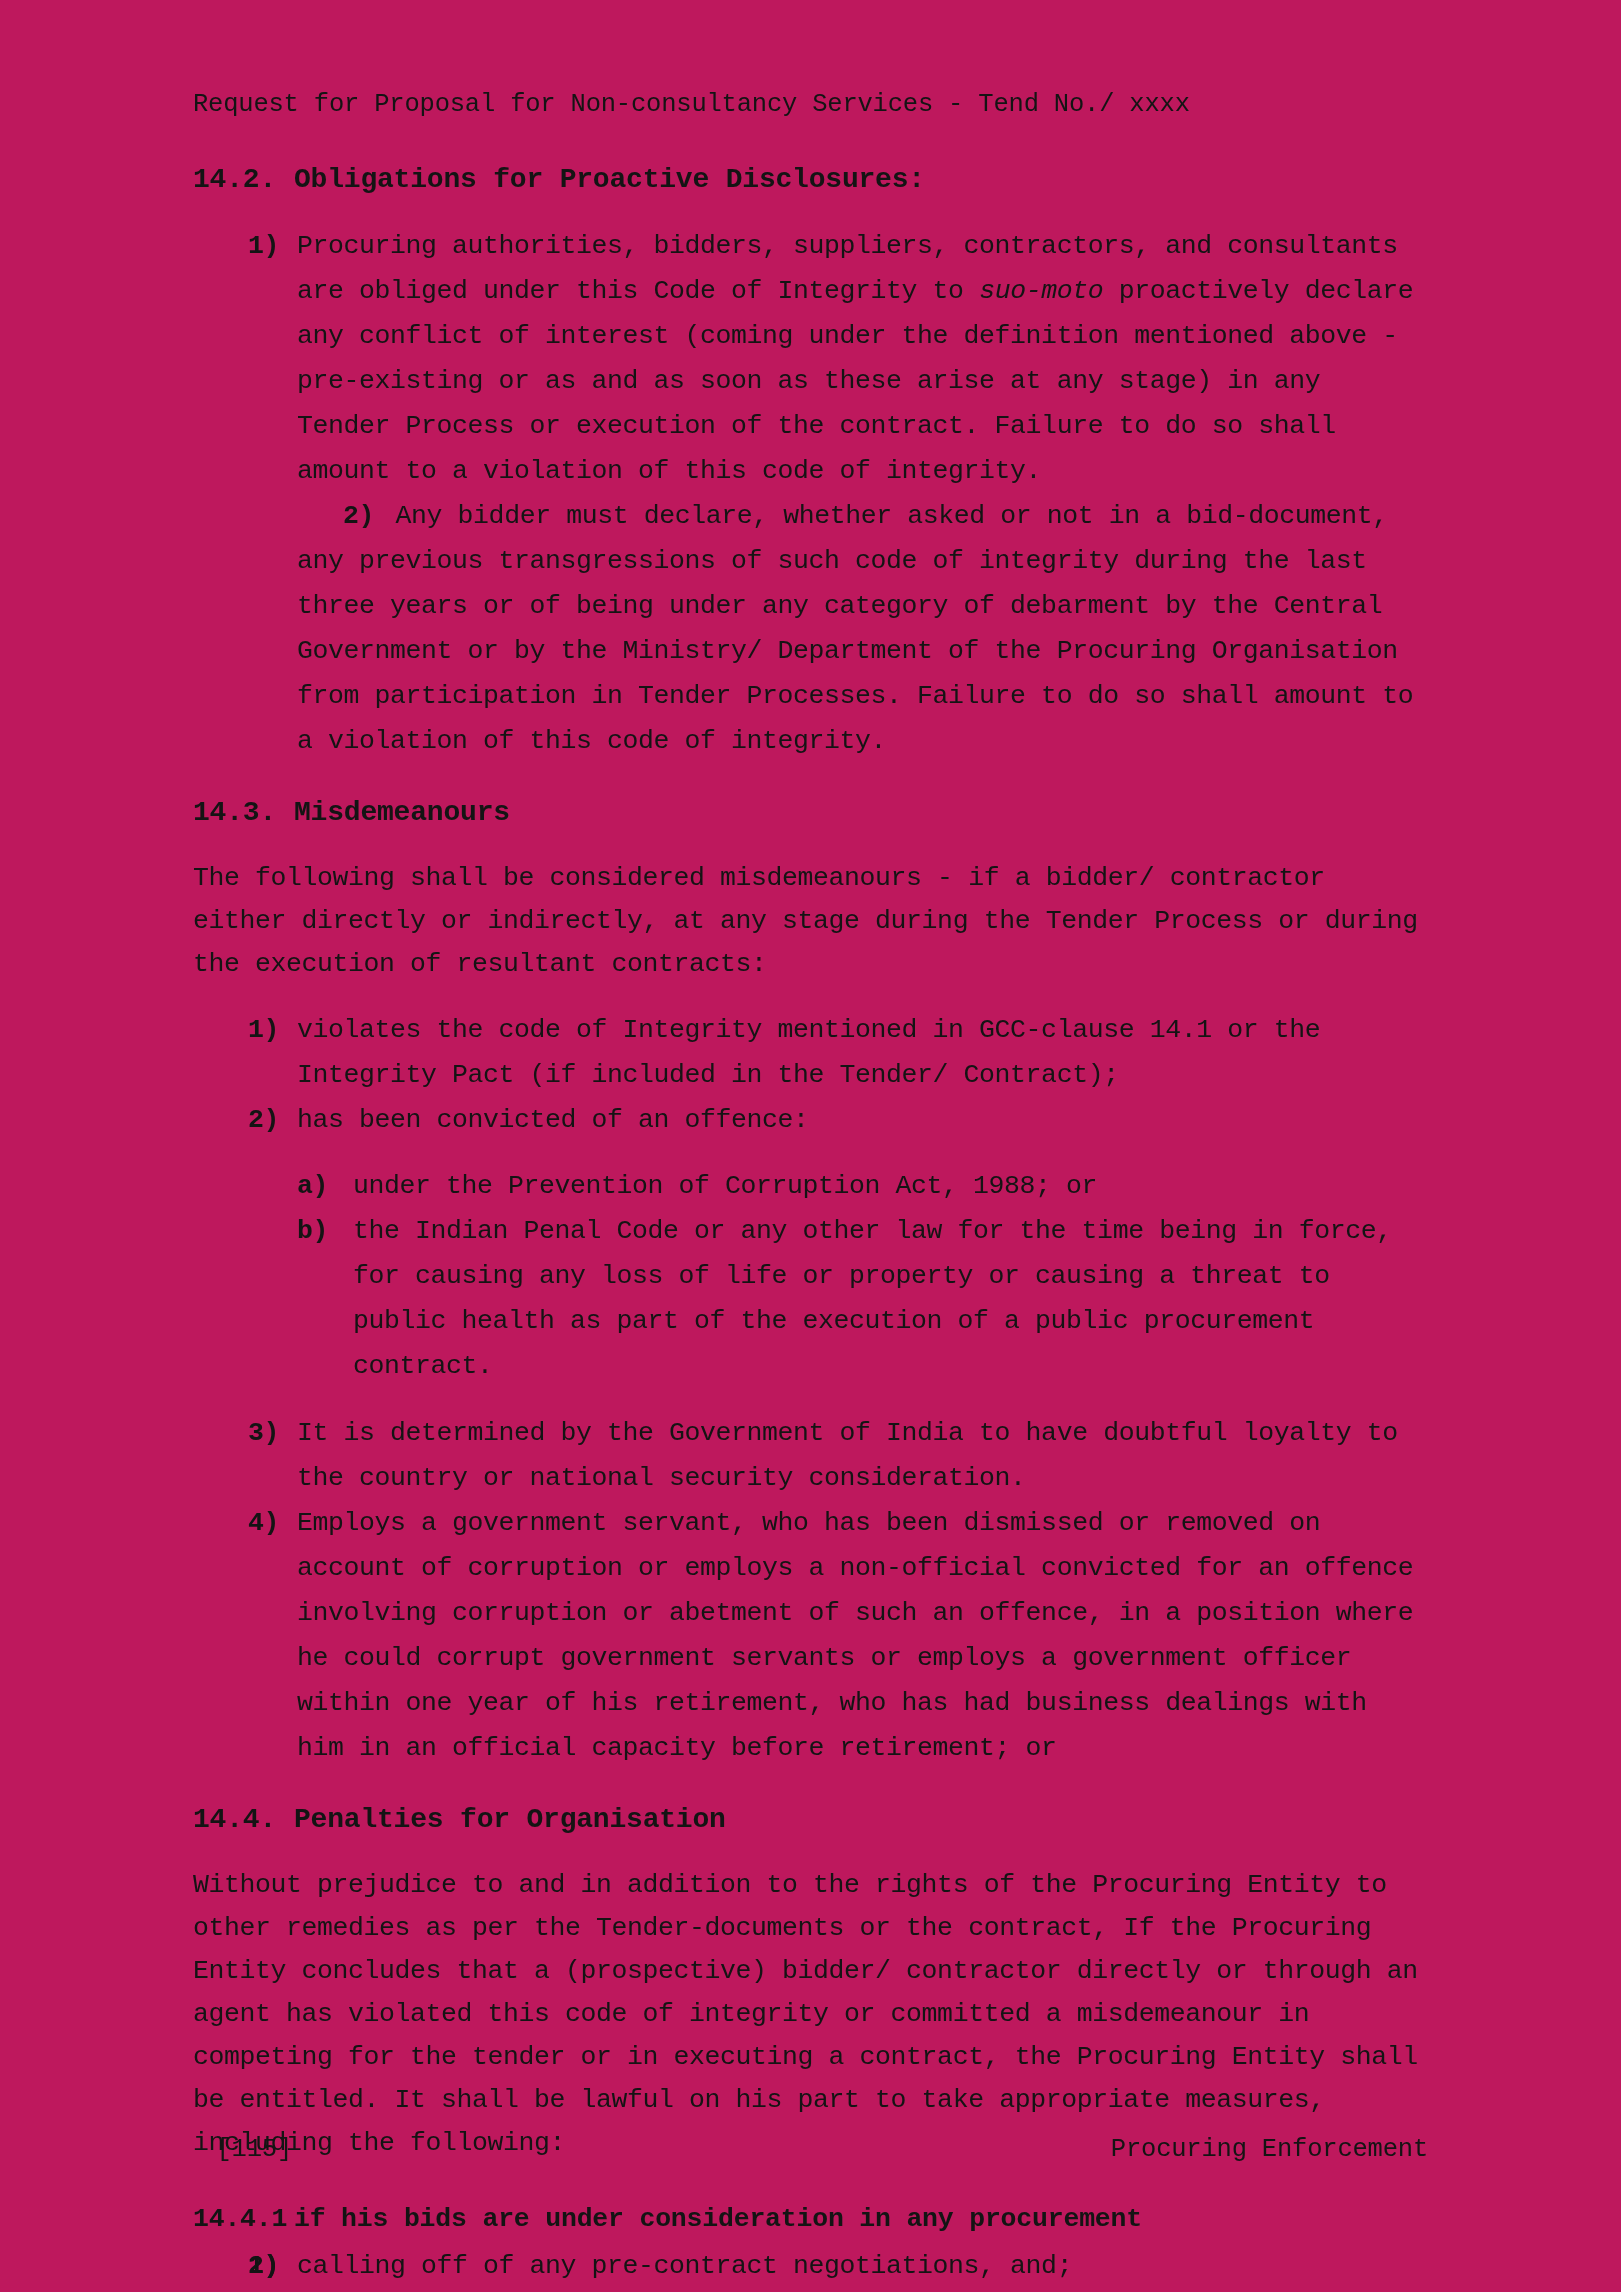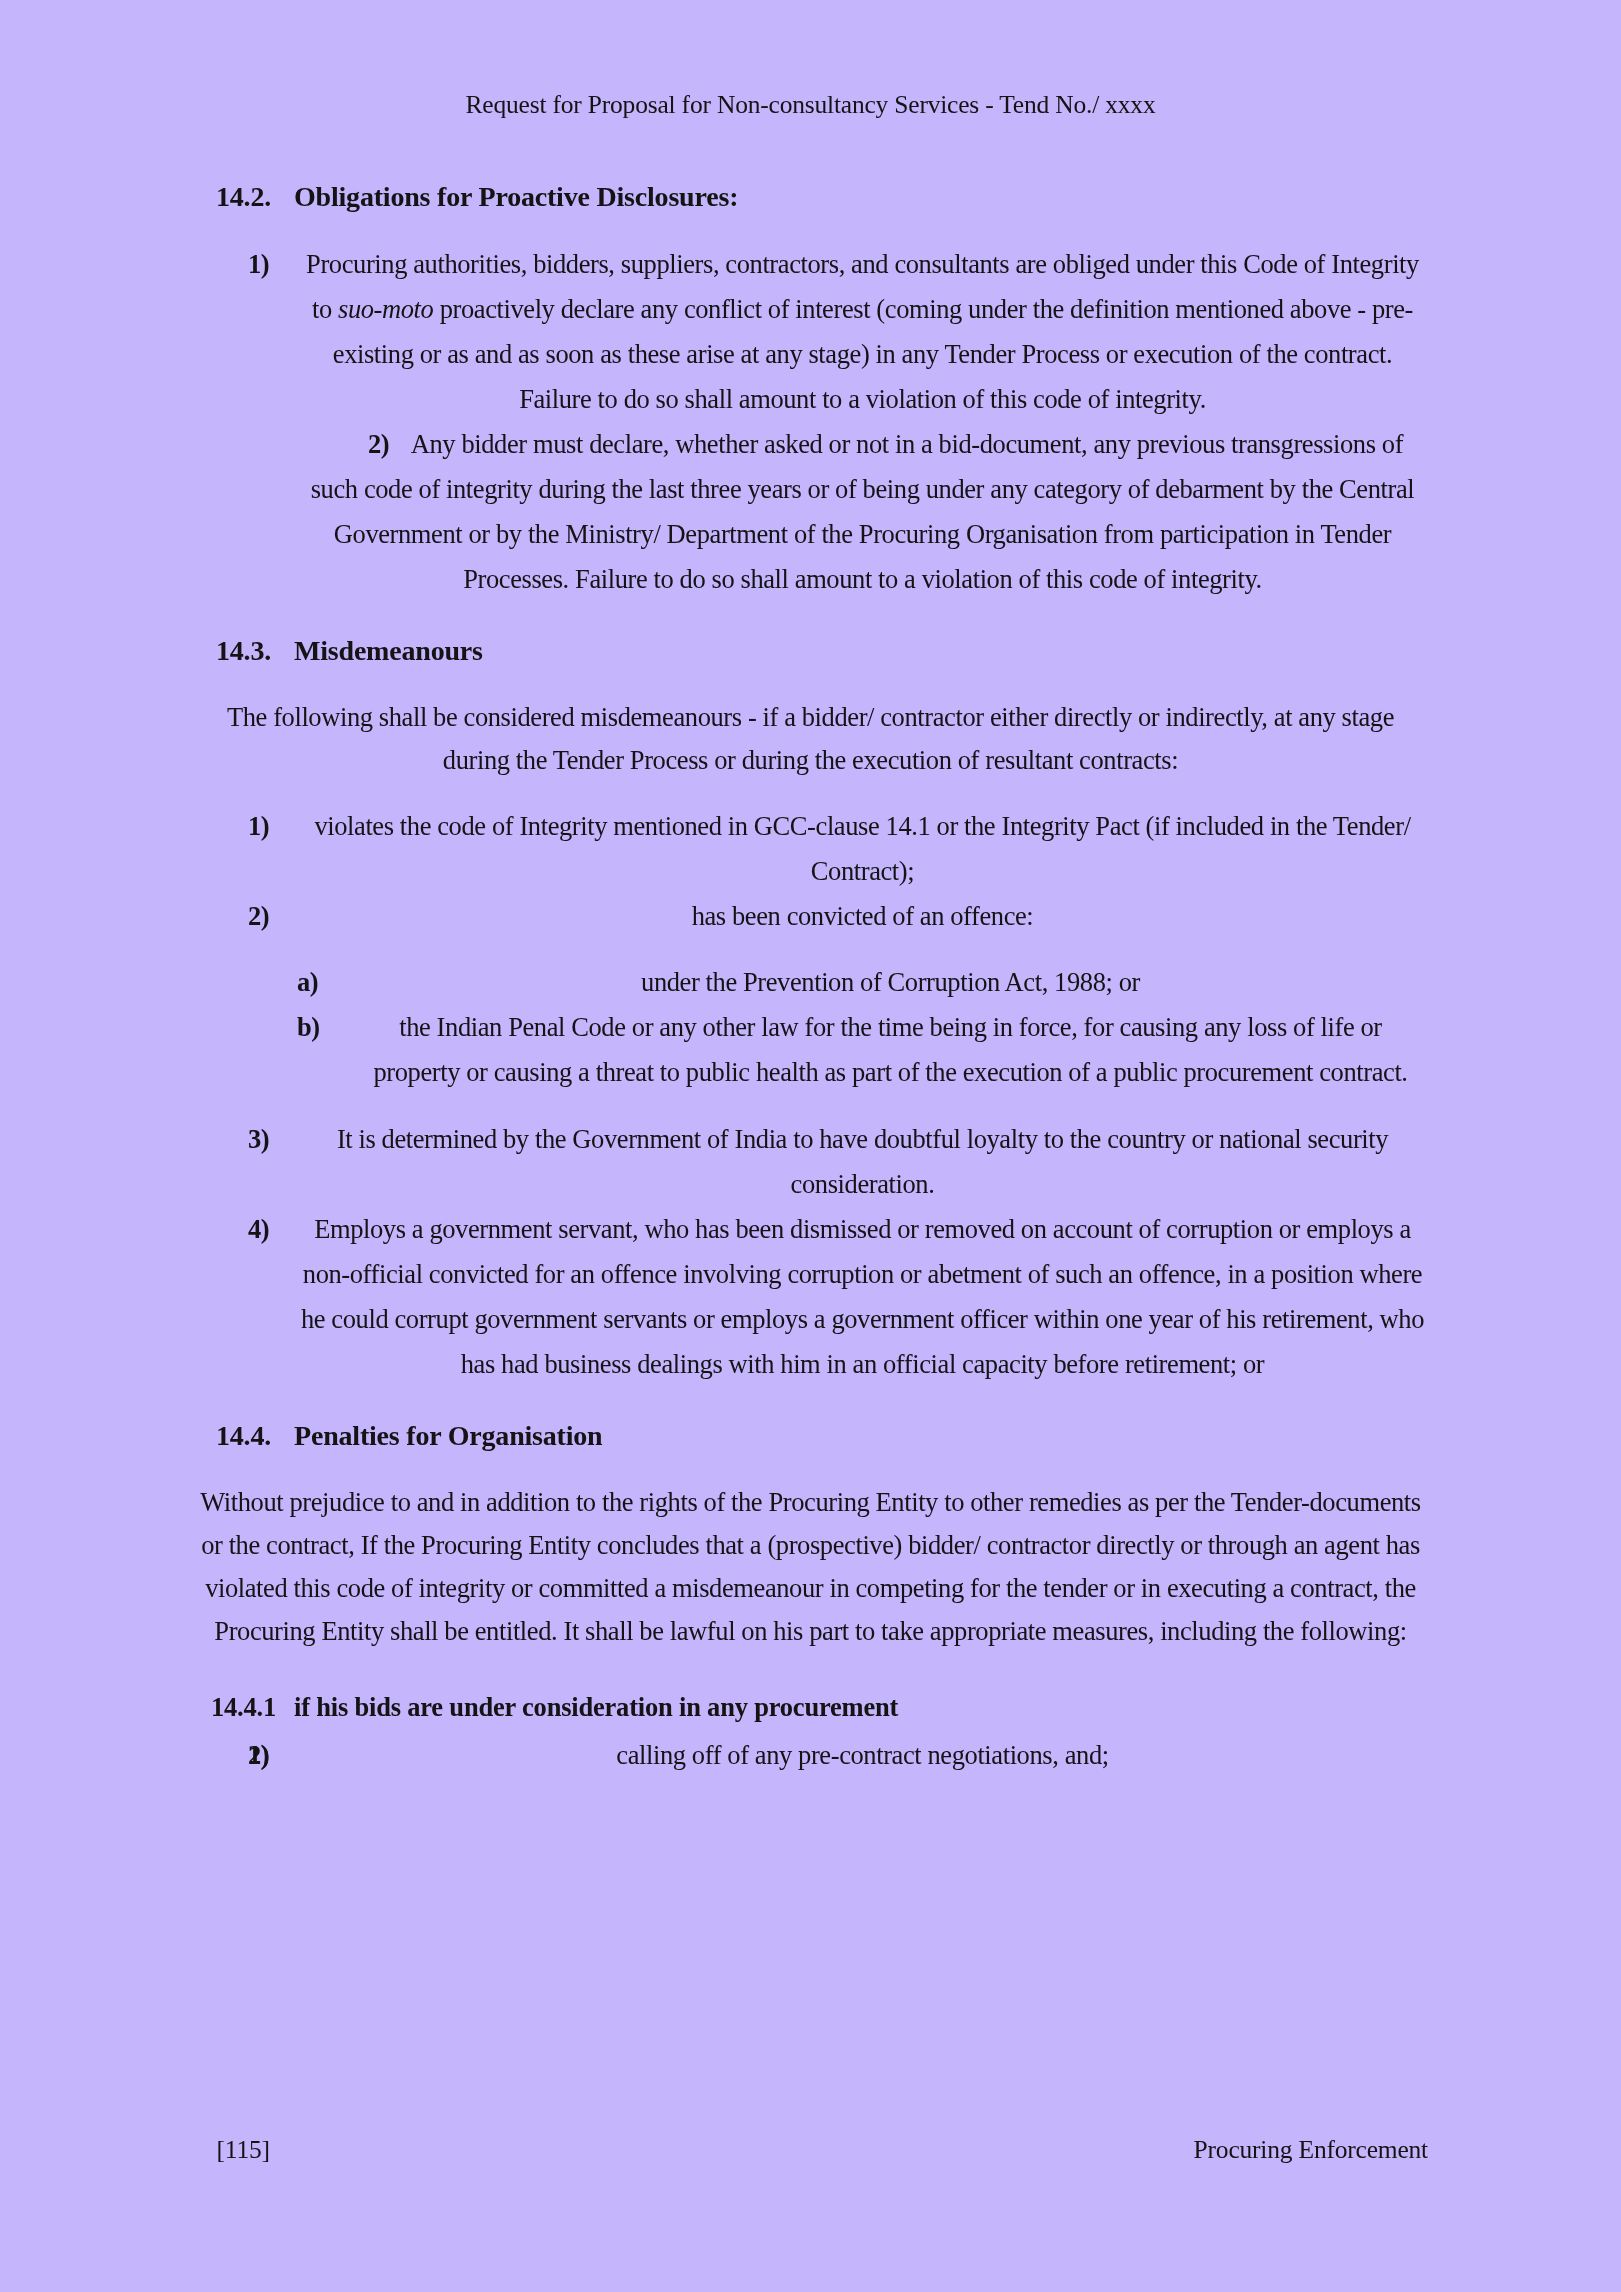--- a/index.html
+++ b/index.html
@@ -1,45 +1,44 @@
 <!DOCTYPE html>
 <html><head>
 <meta charset="utf-8">
 <style>
   html, body { margin: 0; padding: 0; background: #ffffff; }
   .page {
     position: relative;
     width: 1621px;
     height: 2293px;
-    background: #c4b5fd;
+    background: #be185d;
     color: #141414;
-    font-family: Liberation Serif, serif;
+    font-family: Liberation Mono, monospace;
     overflow: hidden;
-    text-align: center;
   }
   .content {
     position: absolute;
     top: 0;
     left: 193px;
     width: 1235px;
   }
   .doc-header {
     padding-top: 90px;
     font-size: 25.5px;
     letter-spacing: -0.2px;
     white-space: nowrap;
   }
   .h1 {
     display: flex;
     font-weight: bold;
     font-size: 28px;
     letter-spacing: -0.2px;
     margin: 33px 0 29px 0;
   }
-  .h1.first { margin-top: 61px; }
+  .h1.first { margin-top: 45px; }
   .h1 .h-num { flex: 0 0 101px; }
   .h2 {
     display: flex;
     font-weight: bold;
     font-size: 26.5px;
     letter-spacing: -0.2px;
     margin: 39px 0 10px 0;
   }
   .h2 .h-num { flex: 0 0 101px; }
   .para {

